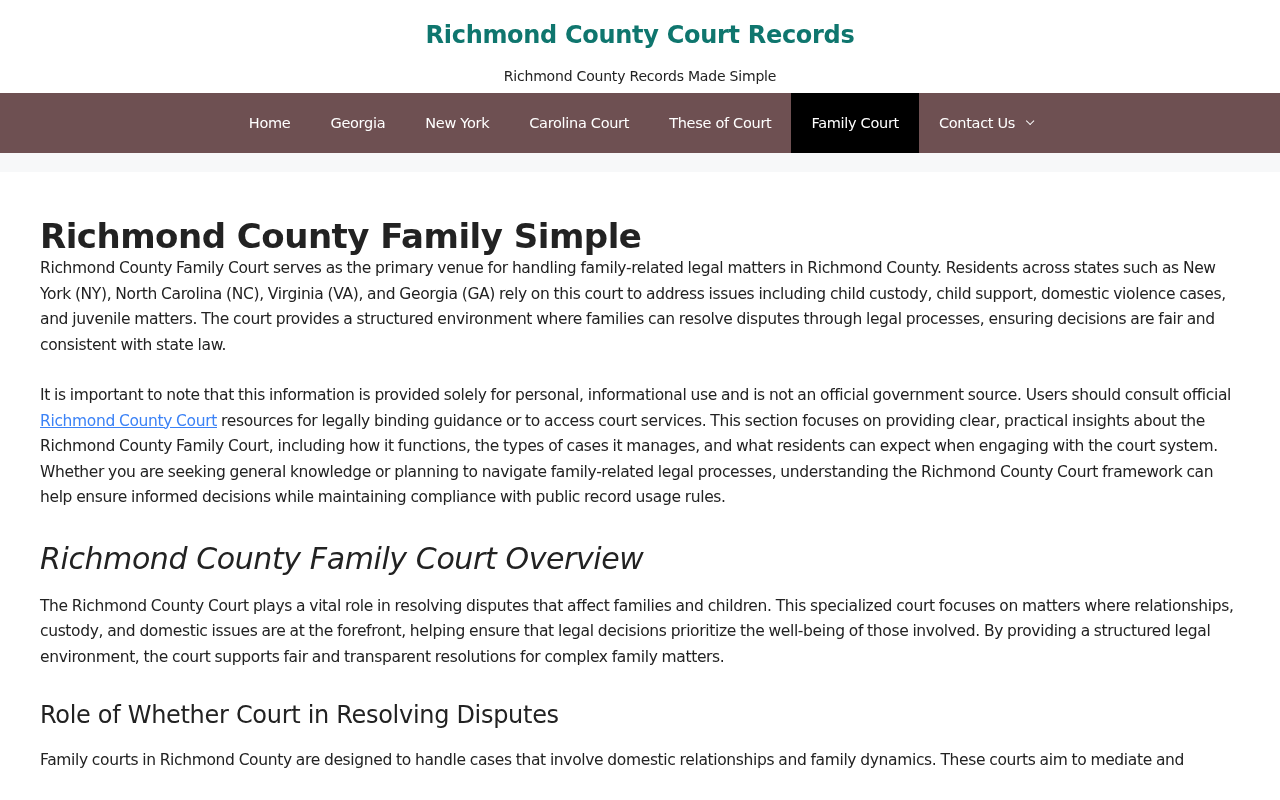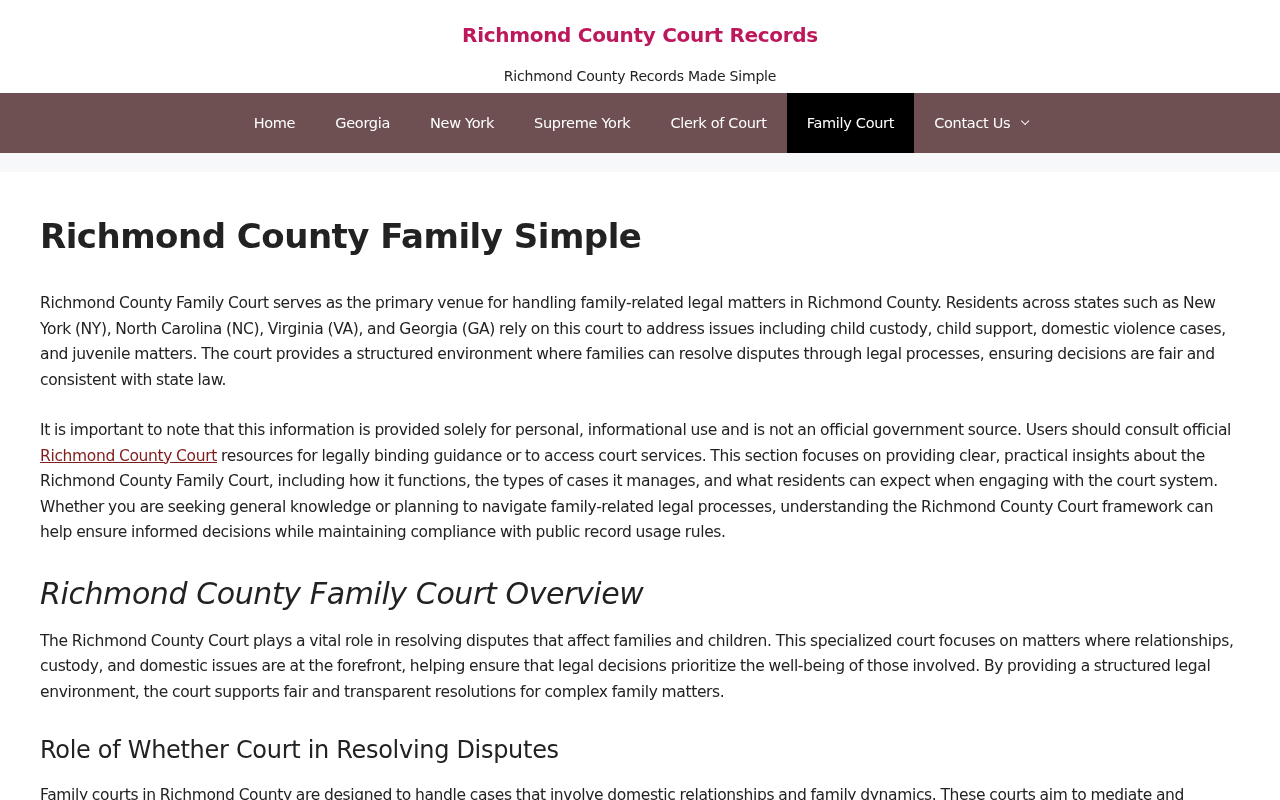--- a/index.html
+++ b/index.html
@@ -1,36 +1,36 @@
 <!DOCTYPE html>
 <html><head>
 <meta charset="utf-8">
 <style>
   * { box-sizing: border-box; margin: 0; padding: 0; }
   html, body { width: 1280px; height: 800px; overflow: hidden; background: #ffffff; }
   body { font-family: "DejaVu Sans", "Liberation Sans", sans-serif; color: #222222; }
 
   .site-header { height: 93px; display: flex; flex-direction: column; align-items: center; justify-content: flex-start; padding-top: 20px; }
-  .site-title { font-family: "DejaVu Sans", sans-serif; font-weight: bold; font-size: 20px; color: #be185d; letter-spacing: -0.3px; line-height: 30px; }
+  .site-title { font-family: "DejaVu Sans", sans-serif; font-weight: bold; font-size: 24px; color: #0f766e; letter-spacing: -0.3px; line-height: 30px; }
   .site-tagline { font-size: 14px; color: #222; margin-top: 17px; line-height: 18px; letter-spacing: -0.2px; }
 
   .main-nav { height: 60px; background: #6e5052; display: flex; justify-content: center; }
   .nav-list { display: flex; list-style: none; height: 100%; }
   .nav-item { height: 60px; display: flex; align-items: center; padding: 0 20px; color: #ffffff; font-size: 14.5px; cursor: pointer; letter-spacing: -0.3px; }
   .nav-item.active { background: #000000; }
   .nav-chevron { margin-left: 10px; display: inline-block; width: 6px; height: 6px; border-right: 1.3px solid #fff; border-bottom: 1.3px solid #fff; transform: rotate(45deg) translateY(-3px); }
 
   .sub-strip { height: 19px; background: #f7f8f9; }
 
   .content { padding: 0 40px; }
   h1.page-title { font-size: 34px; font-weight: bold; color: #222; margin-top: 44px; line-height: 40px; letter-spacing: -0.5px; }
   p.body { font-size: 15.5px; line-height: 25.5px; color: #222; letter-spacing: -0.35px; word-spacing: -0.5px; }
-  .p1 { margin-top: 35px; }
+  .p1 { }
   .p2 { margin-top: 25px; }
-  a.inline-link { color: #7f1d1d; text-decoration: underline; }
+  a.inline-link { color: #3b82f6; text-decoration: underline; }
   h2.section-title { font-size: 30px; font-weight: normal; color: #222; margin-top: 28px; line-height: 40px; letter-spacing: -0.4px; font-style: italic; }
   .p3 { margin-top: 15px; }
   h3.sub-title { font-size: 24px; font-weight: normal; color: #222; margin-top: 30px; line-height: 30px; letter-spacing: -0.3px; }
   .p4 { margin-top: 18px; }
 </style>
 </head>
 <body>
 
 <header class="site-header">
   <div class="site-title">Richmond County Court Records</div>
@@ -42,24 +42,24 @@
     <li class="nav-item">
         <span>Home</span>
       </li>
     <li class="nav-item">
         <span>Georgia</span>
       </li>
     <li class="nav-item">
         <span>New York</span>
       </li>
     <li class="nav-item">
-        <span>Supreme York</span>
+        <span>Carolina Court</span>
       </li>
     <li class="nav-item">
-        <span>Clerk of Court</span>
+        <span>These of Court</span>
       </li>
     <li class="nav-item active">
         <span>Family Court</span>
       </li>
     <li class="nav-item">
       <span>Contact Us</span>
       <span class="nav-chevron"></span>
     </li>
   </ul>
 </nav>

